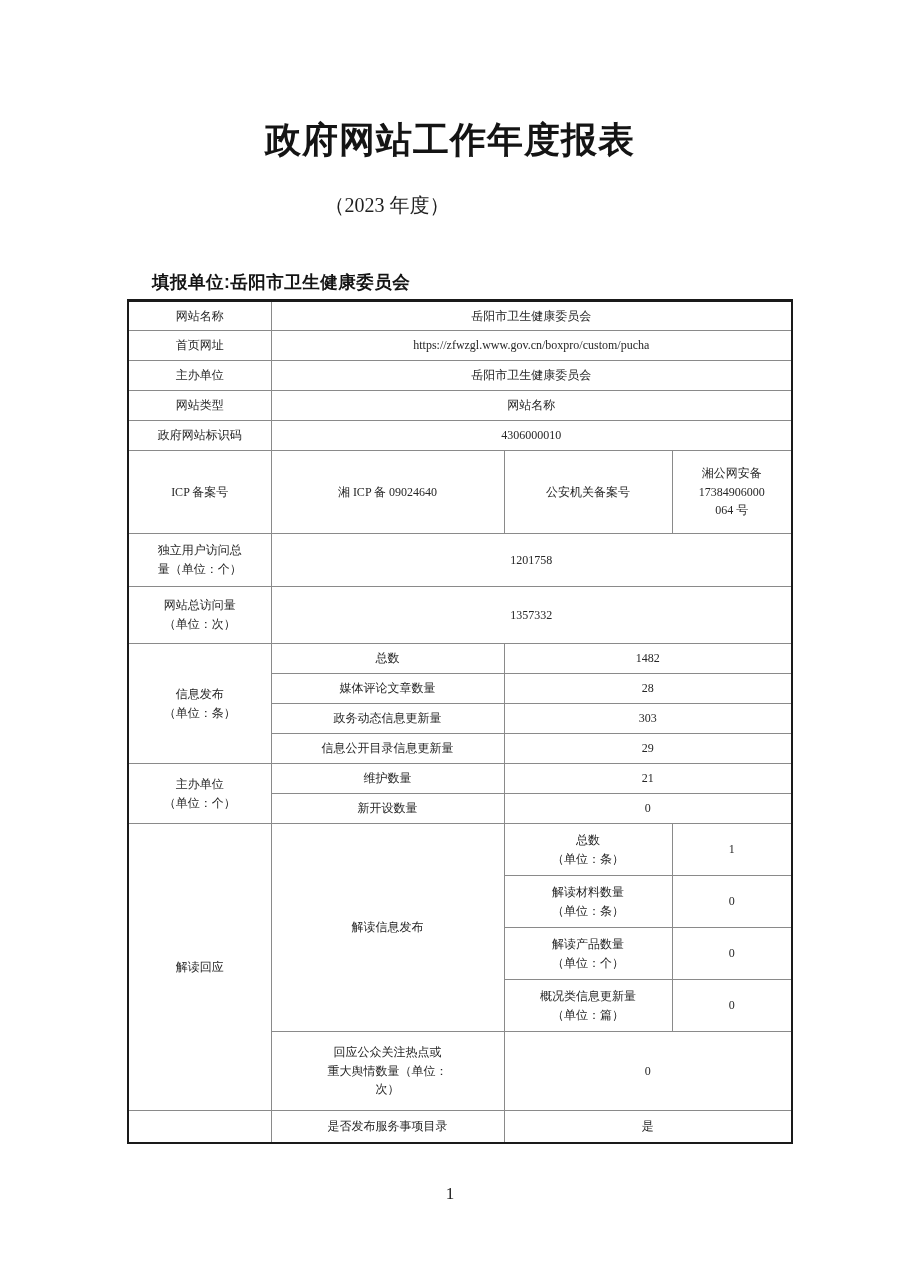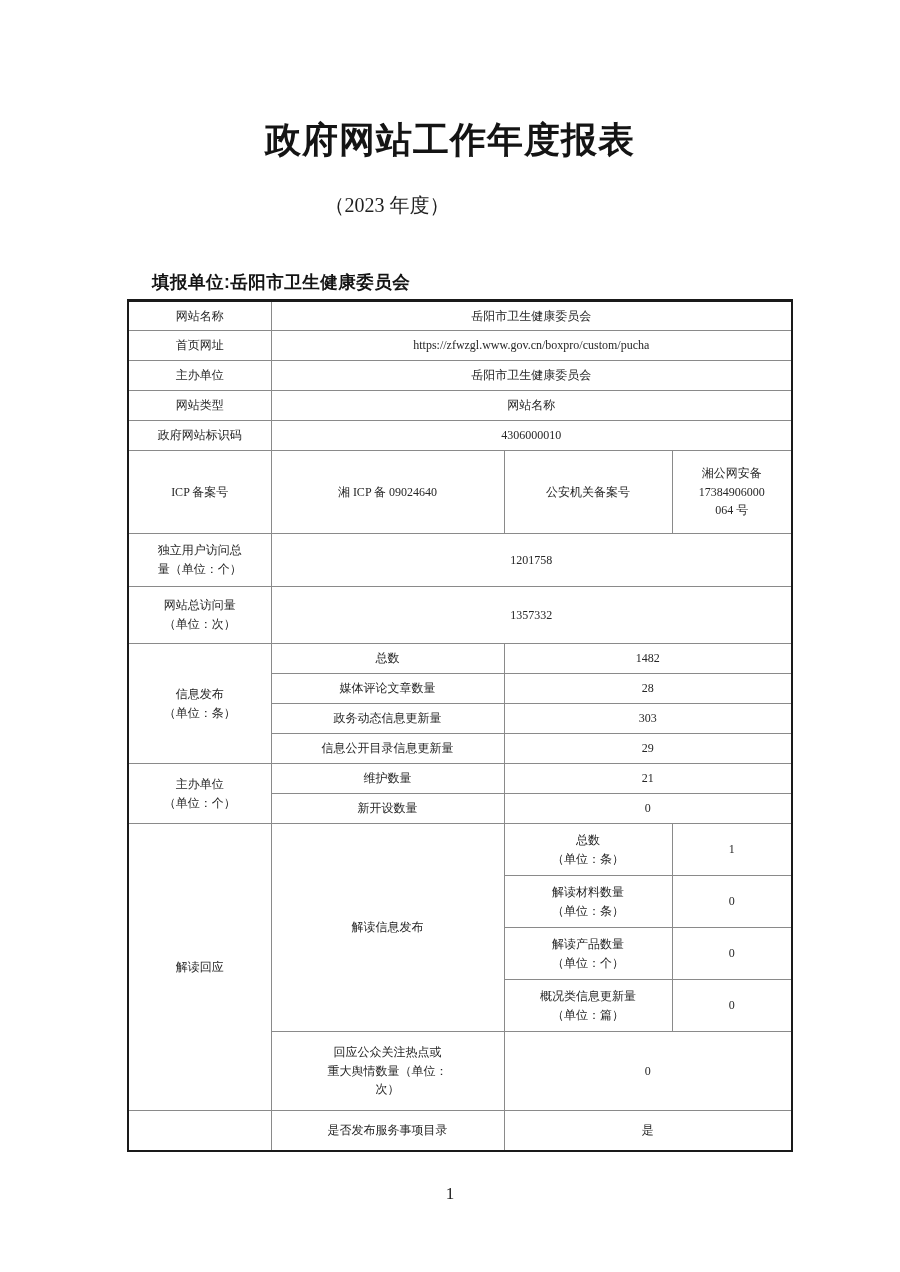--- a/index.html
+++ b/index.html
@@ -48,21 +48,21 @@
     padding: 2px 8px;
     white-space: pre-line;
     word-break: break-all;
   }
   tr.rh-a  { height: 30px; }
   tr.rh-icp{ height: 83px; }
   tr.rh-uv { height: 53px; }
   tr.rh-tv { height: 57px; }
   tr.rh-j  { height: 52px; }
   tr.rh-hot{ height: 79px; }
-  tr.rh-last{ height: 40px; }
+  tr.rh-last{ height: 32px; }
   .page-number {
     position: absolute; top: 1184px; left: 0; width: 900px;
     text-align: center; font-size: 17px; color: #1f1f1f;
   }
 </style>
 </head>
 <body>
 
 <div>
 

